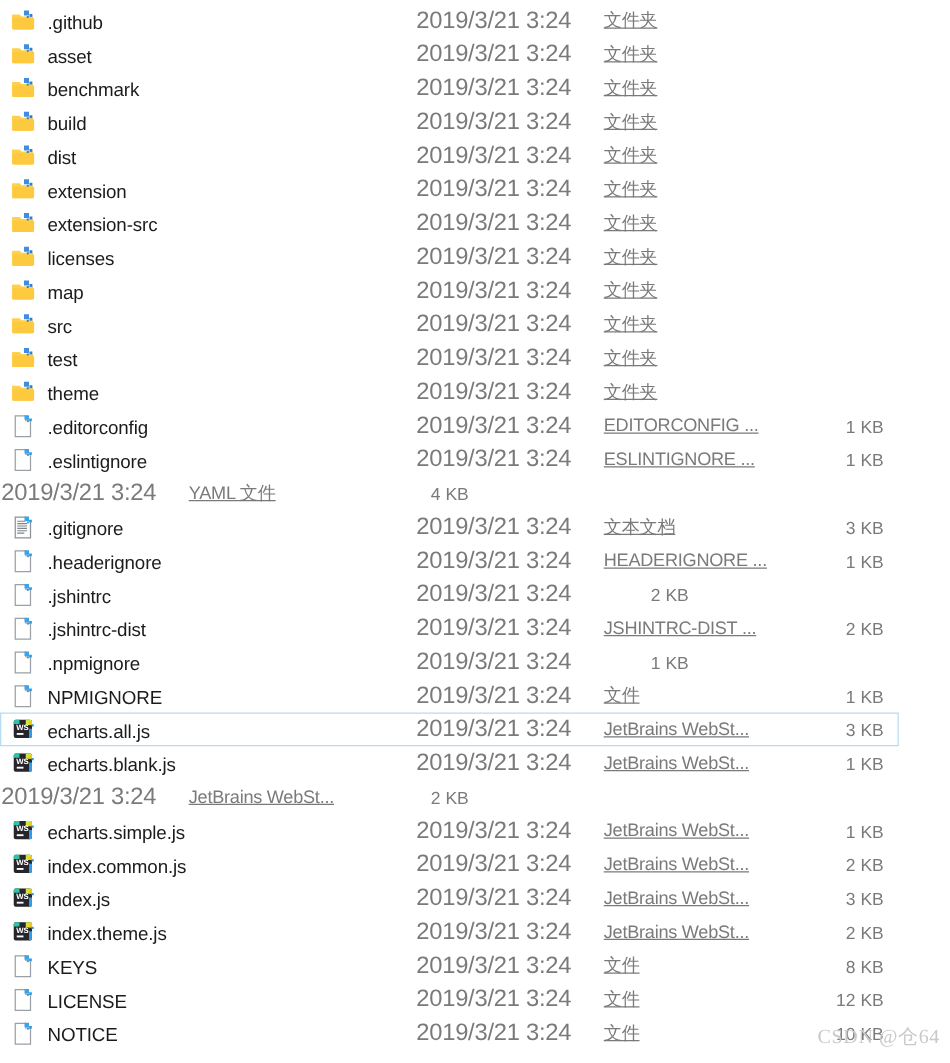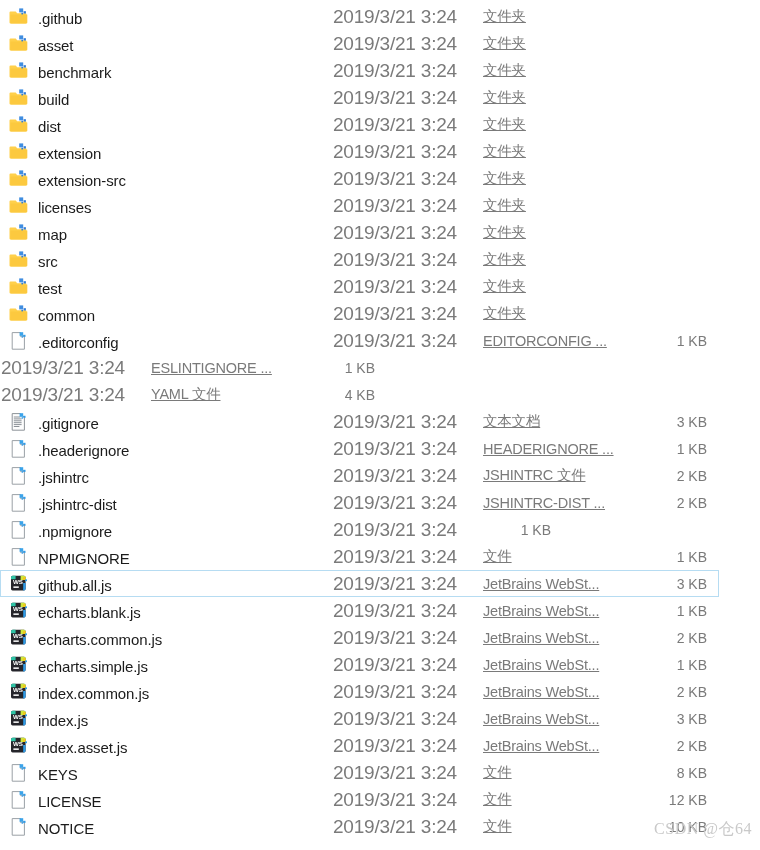--- a/index.html
+++ b/index.html
@@ -303,21 +303,21 @@
       <div class="cell-name">
         <span class="icon">
           <svg width="20" height="20" viewBox="0 0 20 20">
             <path d="M1.5 4.5 h5.2 l1.5 1.7 h8.3 a1 1 0 0 1 1 1 v8.3 a1 1 0 0 1 -1 1 h-15 a1 1 0 0 1 -1 -1 v-10 a1 1 0 0 1 1 -1 z" fill="#ffd04b"></path>
             <path d="M1.5 7.6 h16.8 v7.9 a1 1 0 0 1 -1 1 h-15 a1 1 0 0 1 -1 -1 z" fill="#fcc93f"></path>
             <rect x="10.2" y="1.4" width="4.0" height="4.0" fill="#3f8de0"></rect>
             <rect x="14.6" y="4.2" width="2.3" height="2.3" fill="#2f7bd6"></rect>
             <rect x="12.4" y="5.8" width="1.6" height="1.6" fill="#2f7bd6"></rect>
           </svg>
         </span>
-        <span class="name-text">common</span>
+        <span class="name-text">theme</span>
       </div>
       <div class="cell-date">2019/3/21 3:24</div>
       <div class="cell-type">文件夹</div>
       <div class="cell-size"></div>
     </div>
     <div class="row">
       <div class="cell-name">
         <span class="icon">
           <svg width="20" height="20" viewBox="0 0 20 20">
             <path d="M3.2 1.6 h8.2 l4.0 4.0 v12.6 h-12.2 z" fill="#ffffff" stroke="#9aa0a6" stroke-width="1"></path>
@@ -327,20 +327,32 @@
             <rect x="12.6" y="5.2" width="1.5" height="1.5" fill="#2f9ce8"></rect>
           </svg>
         </span>
         <span class="name-text">.editorconfig</span>
       </div>
       <div class="cell-date">2019/3/21 3:24</div>
       <div class="cell-type">EDITORCONFIG ...</div>
       <div class="cell-size">1 KB</div>
     </div>
     <div class="row">
+      <div class="cell-name">
+        <span class="icon">
+          <svg width="20" height="20" viewBox="0 0 20 20">
+            <path d="M3.2 1.6 h8.2 l4.0 4.0 v12.6 h-12.2 z" fill="#ffffff" stroke="#9aa0a6" stroke-width="1"></path>
+            <path d="M11.4 1.6 v4.0 h4.0 z" fill="#cfd4d8" stroke="#9aa0a6" stroke-width="0.7"></path>
+            <rect x="10.6" y="1.2" width="3.6" height="3.6" fill="#3aa3ea"></rect>
+            <rect x="14.4" y="3.8" width="2.1" height="2.1" fill="#2f9ce8"></rect>
+            <rect x="12.6" y="5.2" width="1.5" height="1.5" fill="#2f9ce8"></rect>
+          </svg>
+        </span>
+        <span class="name-text">.eslintignore</span>
+      </div>
       <div class="cell-date">2019/3/21 3:24</div>
       <div class="cell-type">ESLINTIGNORE ...</div>
       <div class="cell-size">1 KB</div>
     </div>
     <div class="row">
       <div class="cell-date">2019/3/21 3:24</div>
       <div class="cell-type">YAML 文件</div>
       <div class="cell-size">4 KB</div>
     </div>
     <div class="row">
@@ -391,21 +403,20 @@
             <path d="M3.2 1.6 h8.2 l4.0 4.0 v12.6 h-12.2 z" fill="#ffffff" stroke="#9aa0a6" stroke-width="1"></path>
             <path d="M11.4 1.6 v4.0 h4.0 z" fill="#cfd4d8" stroke="#9aa0a6" stroke-width="0.7"></path>
             <rect x="10.6" y="1.2" width="3.6" height="3.6" fill="#3aa3ea"></rect>
             <rect x="14.4" y="3.8" width="2.1" height="2.1" fill="#2f9ce8"></rect>
             <rect x="12.6" y="5.2" width="1.5" height="1.5" fill="#2f9ce8"></rect>
           </svg>
         </span>
         <span class="name-text">.jshintrc</span>
       </div>
       <div class="cell-date">2019/3/21 3:24</div>
-      <div class="cell-type">JSHINTRC 文件</div>
       <div class="cell-size">2 KB</div>
     </div>
     <div class="row">
       <div class="cell-name">
         <span class="icon">
           <svg width="20" height="20" viewBox="0 0 20 20">
             <path d="M3.2 1.6 h8.2 l4.0 4.0 v12.6 h-12.2 z" fill="#ffffff" stroke="#9aa0a6" stroke-width="1"></path>
             <path d="M11.4 1.6 v4.0 h4.0 z" fill="#cfd4d8" stroke="#9aa0a6" stroke-width="0.7"></path>
             <rect x="10.6" y="1.2" width="3.6" height="3.6" fill="#3aa3ea"></rect>
             <rect x="14.4" y="3.8" width="2.1" height="2.1" fill="#2f9ce8"></rect>
@@ -458,21 +469,21 @@
             <rect x="2.0" y="1.8" width="14.6" height="14.6" rx="1.6" fill="#25252b"></rect>
             <path d="M2.0 3.4 a1.6 1.6 0 0 1 1.6 -1.6 h3.0 v3.4 h-4.6 z" fill="#2fc4a6"></path>
             <path d="M11.6 1.8 h3.4 a1.6 1.6 0 0 1 1.6 1.6 v2.6 h-5.0 z" fill="#cfe63a"></path>
             <path d="M14.2 9.0 h2.4 v5.8 a1.6 1.6 0 0 1 -1.6 1.6 h-0.8 z" fill="#2f9ce8"></path>
             <text x="9.0" y="10.0" font-family="Liberation Sans, sans-serif" font-size="6.2" font-weight="bold" fill="#ffffff" text-anchor="middle">WS</text>
             <rect x="4.4" y="12.4" width="5.4" height="1.5" fill="#ffffff"></rect>
             <rect x="14.0" y="3.2" width="2.6" height="2.6" fill="#f5c518"></rect>
             <rect x="16.2" y="5.4" width="1.8" height="1.8" fill="#2f9ce8"></rect>
           </svg>
         </span>
-        <span class="name-text">github.all.js</span>
+        <span class="name-text">echarts.all.js</span>
       </div>
       <div class="cell-date">2019/3/21 3:24</div>
       <div class="cell-type">JetBrains WebSt...</div>
       <div class="cell-size">3 KB</div>
     </div>
     <div class="row">
       <div class="cell-name">
         <span class="icon">
           <svg width="20" height="20" viewBox="0 0 20 20">
             <rect x="2.0" y="1.8" width="14.6" height="14.6" rx="1.6" fill="#25252b"></rect>
@@ -485,114 +496,99 @@
             <rect x="16.2" y="5.4" width="1.8" height="1.8" fill="#2f9ce8"></rect>
           </svg>
         </span>
         <span class="name-text">echarts.blank.js</span>
       </div>
       <div class="cell-date">2019/3/21 3:24</div>
       <div class="cell-type">JetBrains WebSt...</div>
       <div class="cell-size">1 KB</div>
     </div>
     <div class="row">
+      <div class="cell-date">2019/3/21 3:24</div>
+      <div class="cell-type">JetBrains WebSt...</div>
+      <div class="cell-size">2 KB</div>
+    </div>
+    <div class="row">
       <div class="cell-name">
         <span class="icon">
           <svg width="20" height="20" viewBox="0 0 20 20">
             <rect x="2.0" y="1.8" width="14.6" height="14.6" rx="1.6" fill="#25252b"></rect>
             <path d="M2.0 3.4 a1.6 1.6 0 0 1 1.6 -1.6 h3.0 v3.4 h-4.6 z" fill="#2fc4a6"></path>
             <path d="M11.6 1.8 h3.4 a1.6 1.6 0 0 1 1.6 1.6 v2.6 h-5.0 z" fill="#cfe63a"></path>
             <path d="M14.2 9.0 h2.4 v5.8 a1.6 1.6 0 0 1 -1.6 1.6 h-0.8 z" fill="#2f9ce8"></path>
             <text x="9.0" y="10.0" font-family="Liberation Sans, sans-serif" font-size="6.2" font-weight="bold" fill="#ffffff" text-anchor="middle">WS</text>
             <rect x="4.4" y="12.4" width="5.4" height="1.5" fill="#ffffff"></rect>
             <rect x="14.0" y="3.2" width="2.6" height="2.6" fill="#f5c518"></rect>
             <rect x="16.2" y="5.4" width="1.8" height="1.8" fill="#2f9ce8"></rect>
           </svg>
         </span>
-        <span class="name-text">echarts.common.js</span>
+        <span class="name-text">echarts.simple.js</span>
       </div>
       <div class="cell-date">2019/3/21 3:24</div>
       <div class="cell-type">JetBrains WebSt...</div>
-      <div class="cell-size">2 KB</div>
+      <div class="cell-size">1 KB</div>
     </div>
     <div class="row">
       <div class="cell-name">
         <span class="icon">
           <svg width="20" height="20" viewBox="0 0 20 20">
             <rect x="2.0" y="1.8" width="14.6" height="14.6" rx="1.6" fill="#25252b"></rect>
             <path d="M2.0 3.4 a1.6 1.6 0 0 1 1.6 -1.6 h3.0 v3.4 h-4.6 z" fill="#2fc4a6"></path>
             <path d="M11.6 1.8 h3.4 a1.6 1.6 0 0 1 1.6 1.6 v2.6 h-5.0 z" fill="#cfe63a"></path>
             <path d="M14.2 9.0 h2.4 v5.8 a1.6 1.6 0 0 1 -1.6 1.6 h-0.8 z" fill="#2f9ce8"></path>
             <text x="9.0" y="10.0" font-family="Liberation Sans, sans-serif" font-size="6.2" font-weight="bold" fill="#ffffff" text-anchor="middle">WS</text>
             <rect x="4.4" y="12.4" width="5.4" height="1.5" fill="#ffffff"></rect>
             <rect x="14.0" y="3.2" width="2.6" height="2.6" fill="#f5c518"></rect>
             <rect x="16.2" y="5.4" width="1.8" height="1.8" fill="#2f9ce8"></rect>
           </svg>
         </span>
-        <span class="name-text">echarts.simple.js</span>
+        <span class="name-text">index.common.js</span>
       </div>
       <div class="cell-date">2019/3/21 3:24</div>
       <div class="cell-type">JetBrains WebSt...</div>
-      <div class="cell-size">1 KB</div>
+      <div class="cell-size">2 KB</div>
     </div>
     <div class="row">
       <div class="cell-name">
         <span class="icon">
           <svg width="20" height="20" viewBox="0 0 20 20">
             <rect x="2.0" y="1.8" width="14.6" height="14.6" rx="1.6" fill="#25252b"></rect>
             <path d="M2.0 3.4 a1.6 1.6 0 0 1 1.6 -1.6 h3.0 v3.4 h-4.6 z" fill="#2fc4a6"></path>
             <path d="M11.6 1.8 h3.4 a1.6 1.6 0 0 1 1.6 1.6 v2.6 h-5.0 z" fill="#cfe63a"></path>
             <path d="M14.2 9.0 h2.4 v5.8 a1.6 1.6 0 0 1 -1.6 1.6 h-0.8 z" fill="#2f9ce8"></path>
             <text x="9.0" y="10.0" font-family="Liberation Sans, sans-serif" font-size="6.2" font-weight="bold" fill="#ffffff" text-anchor="middle">WS</text>
             <rect x="4.4" y="12.4" width="5.4" height="1.5" fill="#ffffff"></rect>
             <rect x="14.0" y="3.2" width="2.6" height="2.6" fill="#f5c518"></rect>
             <rect x="16.2" y="5.4" width="1.8" height="1.8" fill="#2f9ce8"></rect>
           </svg>
         </span>
-        <span class="name-text">index.common.js</span>
+        <span class="name-text">index.js</span>
       </div>
       <div class="cell-date">2019/3/21 3:24</div>
       <div class="cell-type">JetBrains WebSt...</div>
-      <div class="cell-size">2 KB</div>
+      <div class="cell-size">3 KB</div>
     </div>
     <div class="row">
       <div class="cell-name">
         <span class="icon">
           <svg width="20" height="20" viewBox="0 0 20 20">
             <rect x="2.0" y="1.8" width="14.6" height="14.6" rx="1.6" fill="#25252b"></rect>
             <path d="M2.0 3.4 a1.6 1.6 0 0 1 1.6 -1.6 h3.0 v3.4 h-4.6 z" fill="#2fc4a6"></path>
             <path d="M11.6 1.8 h3.4 a1.6 1.6 0 0 1 1.6 1.6 v2.6 h-5.0 z" fill="#cfe63a"></path>
             <path d="M14.2 9.0 h2.4 v5.8 a1.6 1.6 0 0 1 -1.6 1.6 h-0.8 z" fill="#2f9ce8"></path>
             <text x="9.0" y="10.0" font-family="Liberation Sans, sans-serif" font-size="6.2" font-weight="bold" fill="#ffffff" text-anchor="middle">WS</text>
             <rect x="4.4" y="12.4" width="5.4" height="1.5" fill="#ffffff"></rect>
             <rect x="14.0" y="3.2" width="2.6" height="2.6" fill="#f5c518"></rect>
             <rect x="16.2" y="5.4" width="1.8" height="1.8" fill="#2f9ce8"></rect>
           </svg>
         </span>
-        <span class="name-text">index.js</span>
-      </div>
-      <div class="cell-date">2019/3/21 3:24</div>
-      <div class="cell-type">JetBrains WebSt...</div>
-      <div class="cell-size">3 KB</div>
-    </div>
-    <div class="row">
-      <div class="cell-name">
-        <span class="icon">
-          <svg width="20" height="20" viewBox="0 0 20 20">
-            <rect x="2.0" y="1.8" width="14.6" height="14.6" rx="1.6" fill="#25252b"></rect>
-            <path d="M2.0 3.4 a1.6 1.6 0 0 1 1.6 -1.6 h3.0 v3.4 h-4.6 z" fill="#2fc4a6"></path>
-            <path d="M11.6 1.8 h3.4 a1.6 1.6 0 0 1 1.6 1.6 v2.6 h-5.0 z" fill="#cfe63a"></path>
-            <path d="M14.2 9.0 h2.4 v5.8 a1.6 1.6 0 0 1 -1.6 1.6 h-0.8 z" fill="#2f9ce8"></path>
-            <text x="9.0" y="10.0" font-family="Liberation Sans, sans-serif" font-size="6.2" font-weight="bold" fill="#ffffff" text-anchor="middle">WS</text>
-            <rect x="4.4" y="12.4" width="5.4" height="1.5" fill="#ffffff"></rect>
-            <rect x="14.0" y="3.2" width="2.6" height="2.6" fill="#f5c518"></rect>
-            <rect x="16.2" y="5.4" width="1.8" height="1.8" fill="#2f9ce8"></rect>
-          </svg>
-        </span>
-        <span class="name-text">index.asset.js</span>
+        <span class="name-text">index.theme.js</span>
       </div>
       <div class="cell-date">2019/3/21 3:24</div>
       <div class="cell-type">JetBrains WebSt...</div>
       <div class="cell-size">2 KB</div>
     </div>
     <div class="row">
       <div class="cell-name">
         <span class="icon">
           <svg width="20" height="20" viewBox="0 0 20 20">
             <path d="M3.2 1.6 h8.2 l4.0 4.0 v12.6 h-12.2 z" fill="#ffffff" stroke="#9aa0a6" stroke-width="1"></path>

